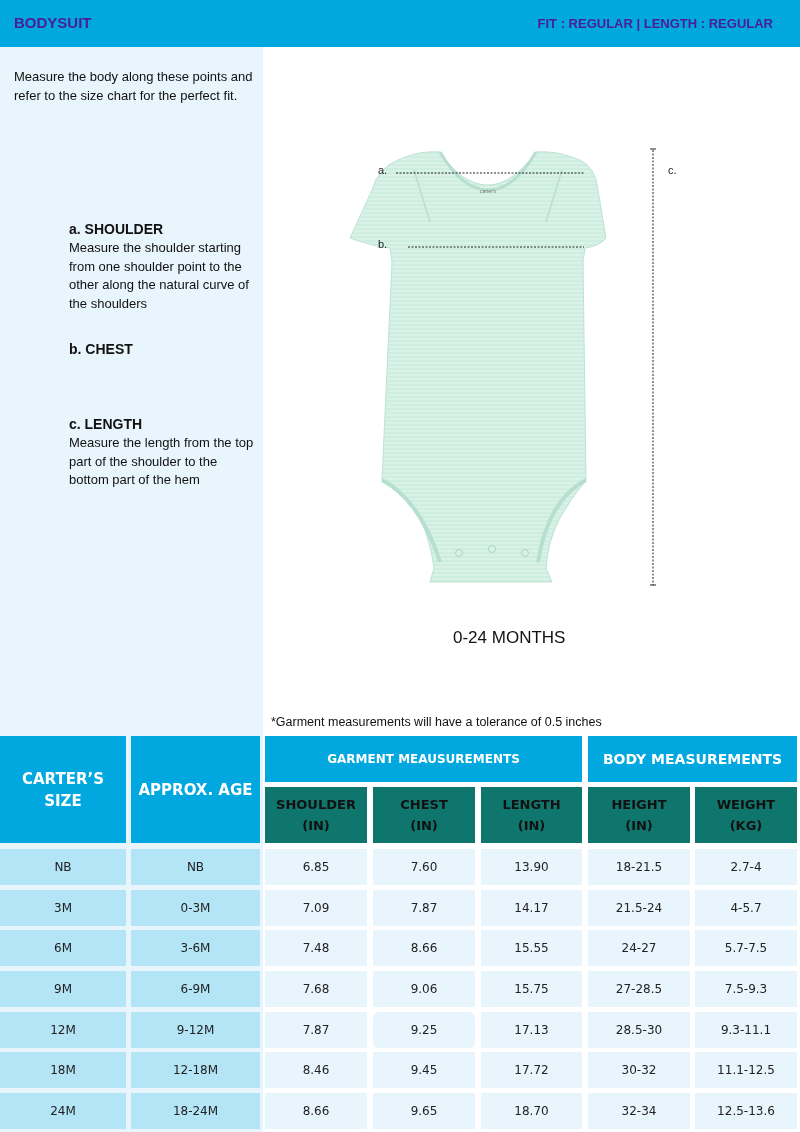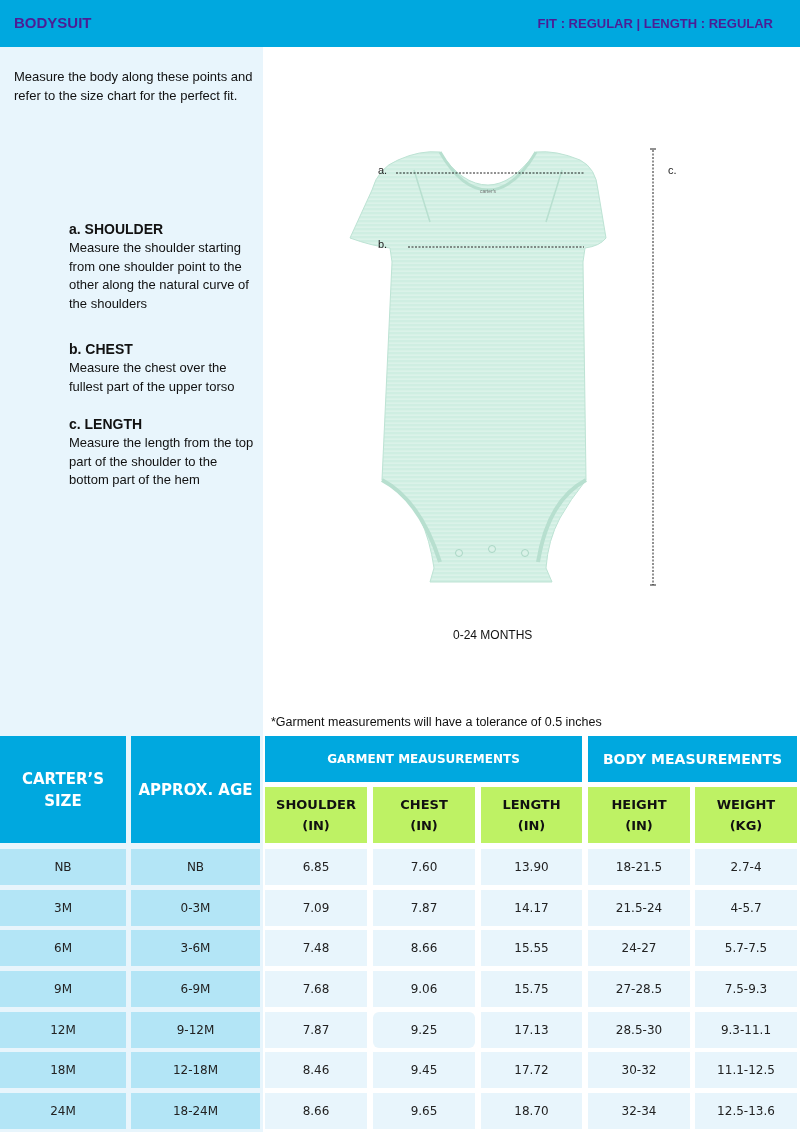--- a/index.html
+++ b/index.html
@@ -25,51 +25,50 @@
     position: absolute; left: 69px; width: 190px;
   }
   .measure .m-title { font-size: 14px; font-weight: bold; line-height: 18px; margin-bottom: 1px; }
   .measure .m-desc { font-size: 13px; line-height: 18.5px; }
 
   .garment-area { position: absolute; left: 263px; top: 47px; width: 537px; height: 660px; }
   .bodysuit-svg { position: absolute; left: 340px; top: 140px; }
   .label-a, .label-b, .label-c {
     position: absolute; font-size: 11px; color: #222;
   }
-  .size-range { position: absolute; left: 453px; top: 628px; font-size: 12px; color: #111; }
+  .size-range { position: absolute; left: 453px; top: 628px; font-size: 17px; color: #111; }
 
   .note { position: absolute; left: 271px; top: 715px; font-size: 12.5px; color: #111; }
 
   .cell {
     position: absolute; display: flex; align-items: center; justify-content: center;
     text-align: center; font-family: "DejaVu Sans", sans-serif;
   }
   .hdr-dark { background: #00a8df; color: #fff; font-weight: bold; }
-  .hdr-light { background: #bef264; color: #111; font-weight: bold; font-size: 13px; line-height: 21px; }
+  .hdr-light { background: #0f766e; color: #111; font-weight: bold; font-size: 13px; line-height: 21px; }
   .col-key { background: #b3e5f6; color: #222; font-size: 12px; }
   .col-val { background: #e8f5fc; color: #222; font-size: 12px; }
 </style>
 </head>
 <body>
 
 <div class="header">
   <span class="title">BODYSUIT</span>
   <span class="fit">FIT : REGULAR | LENGTH : REGULAR</span>
 </div>
 
 <div class="left-panel"></div>
 <p class="intro">Measure the body along these points and refer to the size chart for the perfect fit.</p>
 
 <div class="measure" style="top:208px;margin-top:12px;">
   <div class="m-title">a. SHOULDER</div>
   <div class="m-desc">Measure the shoulder starting from one shoulder point to the other along the natural curve of the shoulders</div>
 </div>
 <div class="measure" style="top:340px;">
   <div class="m-title">b. CHEST</div>
-  <div class="m-desc">Measure the chest over the fullest part of the upper torso</div>
 </div>
 <div class="measure" style="top:415px;">
   <div class="m-title">c. LENGTH</div>
   <div class="m-desc">Measure the length from the top part of the shoulder to the bottom part of the hem</div>
 </div>
 
 <div class="garment-area"></div>
 <svg class="bodysuit-svg" width="340" height="460" viewBox="340 140 340 460">
   <defs>
     <pattern id="stripes" width="6" height="4" patternUnits="userSpaceOnUse">

